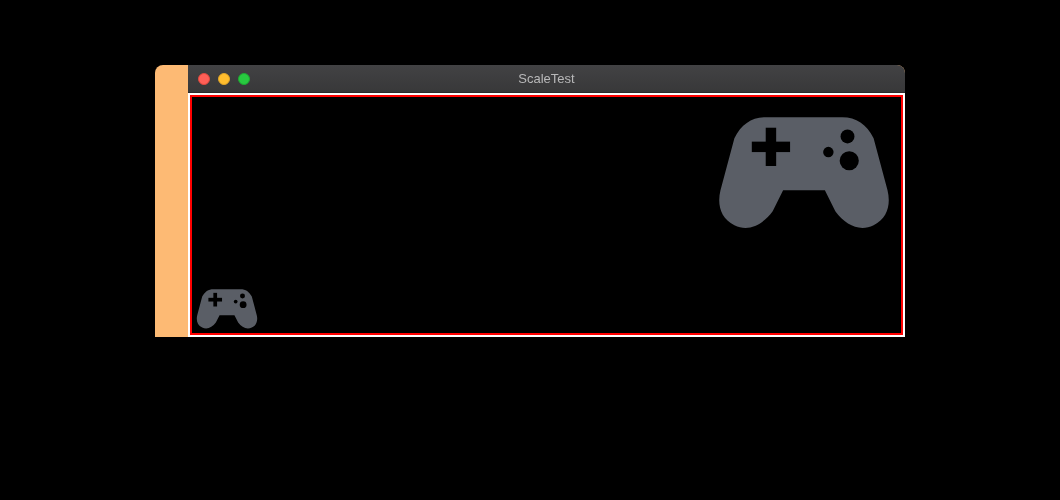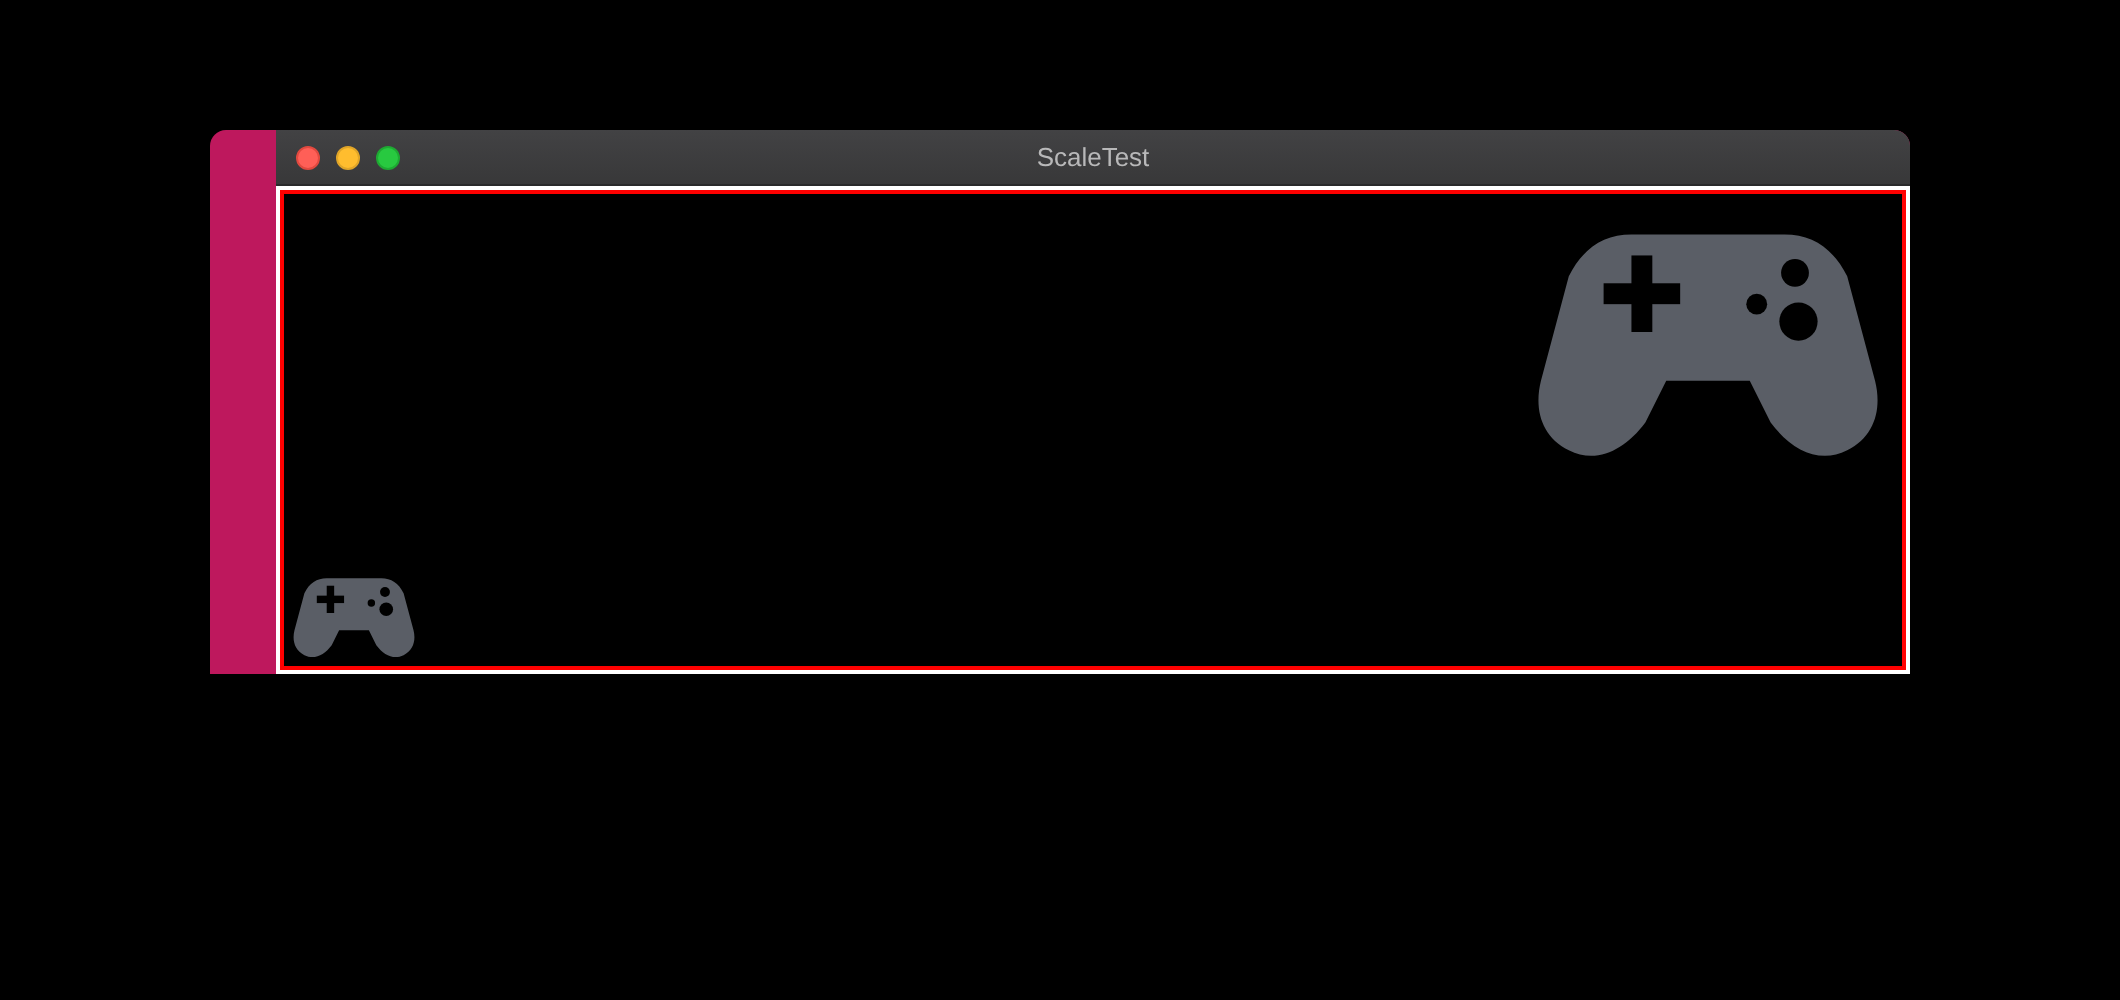--- a/index.html
+++ b/index.html
@@ -13,22 +13,22 @@
       height: 500px;
       background: #000000;
       font-family: -apple-system, BlinkMacSystemFont, "Segoe UI", Helvetica, Arial, sans-serif;
       display: flex;
       align-items: flex-start;
       justify-content: center;
       padding-top: 65px;
     }
     
     .window {
-      width: 850px;
-      background: #be185d;
+      width: 750px;
+      background: #fdba74;
       border-radius: 8px 8px 0 0;
       box-shadow: 0 10px 40px rgba(0,0,0,0.5);
       overflow: hidden;
       padding-left: 33px;
     }
     
     .titlebar {
       height: 28px;
       background: linear-gradient(to bottom, #424244, #383839);
       display: flex;

